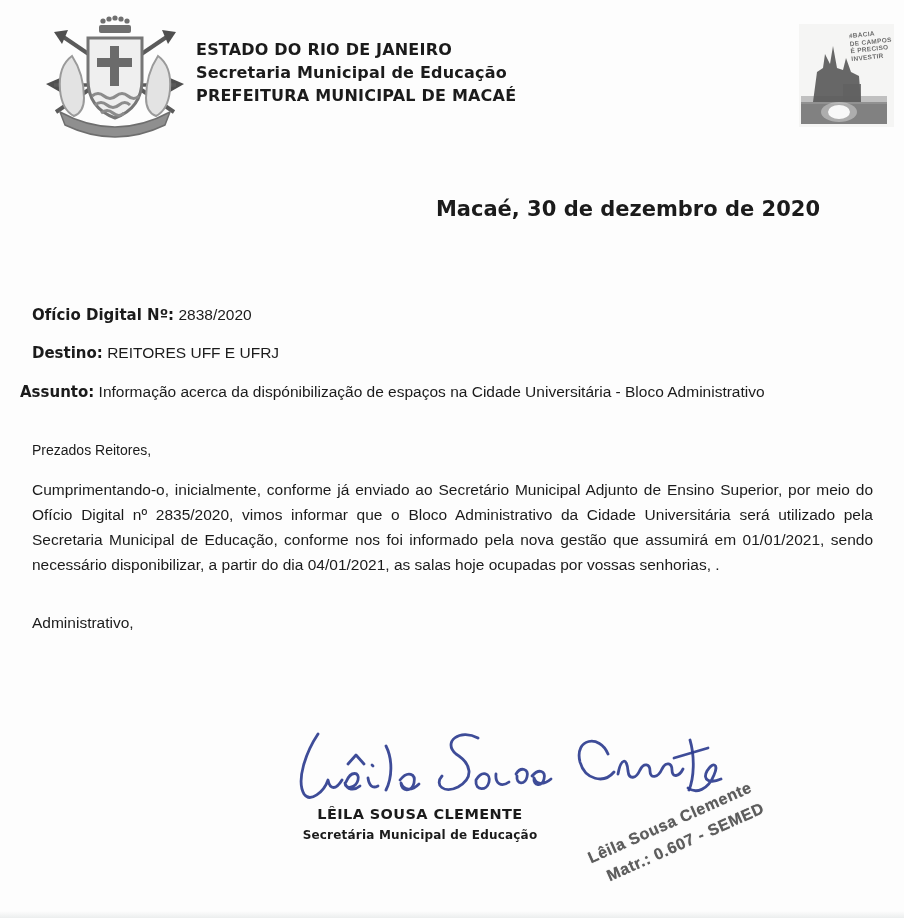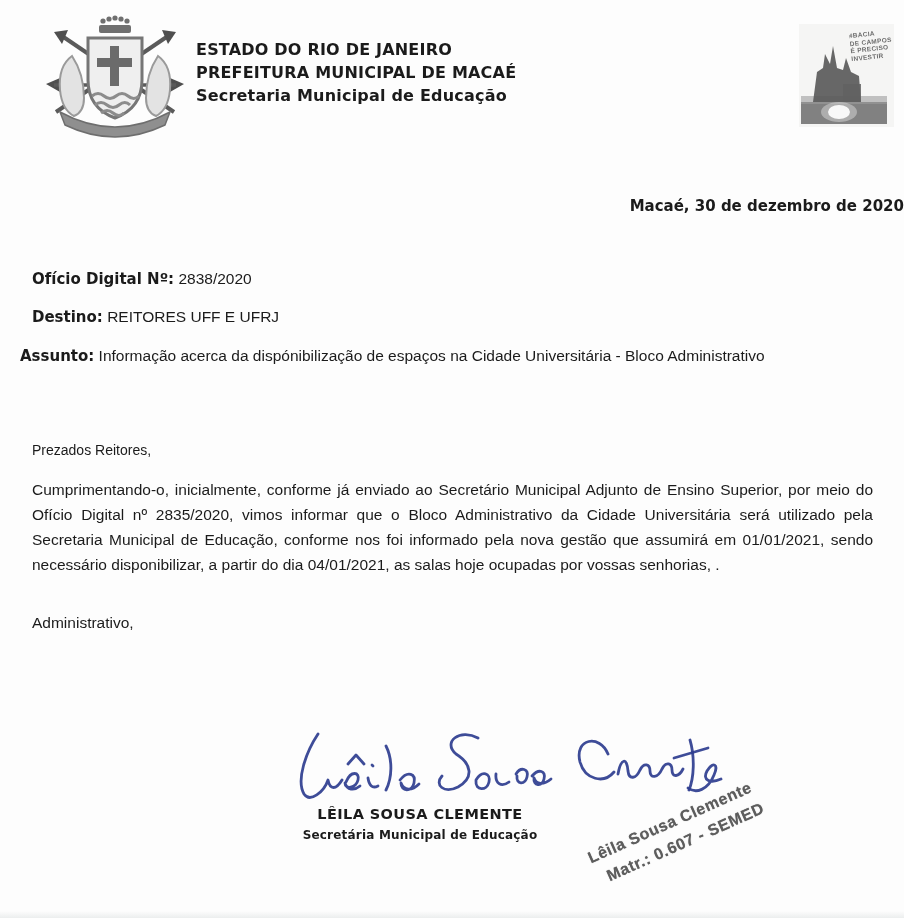--- a/index.html
+++ b/index.html
@@ -27,27 +27,27 @@
   .logo{left:799px;top:24px;width:95px;height:103px;}
   .logo svg{filter:blur(.3px);}
   .logo-caption{
     position:absolute;right:2px;top:6px;text-align:left;
     font-size:6.5px;font-weight:bold;line-height:7.5px;color:#555;
     transform:rotate(-6deg);letter-spacing:.3px;opacity:.85;
   }
 
   
   .date{
-    left:0;top:197px;width:904px;text-align:right;box-sizing:border-box;
-    font-family:"DejaVu Sans","Liberation Sans",sans-serif;
-    font-weight:bold;font-size:15px;
-  }
-
-  
-  .meta{font-size:15.5px;}
+    left:0;top:197px;width:904px;text-align:right;padding-right:84px;box-sizing:border-box;
+    font-family:"DejaVu Sans","Liberation Sans",sans-serif;
+    font-weight:bold;font-size:21px;
+  }
+
+  
+  .meta{font-size:15.5px;margin-top:36px;}
   .meta .lbl{
     font-family:"DejaVu Sans","Liberation Sans",sans-serif;
     font-weight:bold;font-size:15px;
   }
   .meta-oficio{left:32px;top:270px;}
   .meta-destino{left:32px;top:308px;}
   .meta-assunto{left:20px;top:343px;width:752px;line-height:26px;}
 
   
   .salutation{left:32px;top:442px;font-size:14px;}
@@ -121,22 +121,22 @@
       <path d="M51,93 q6,-5 12,0 t12,0 t11,0"></path>
       <path d="M57,101 q6,-5 12,0 t11,0"></path>
     </g>
 
     <path d="M16,100 q55,30 110,0 l-5,13 q-50,24 -100,0 z" fill="#8f8f8f" stroke="#6e6e6e" stroke-width="1.5"></path>
   </svg>
 </div>
 
 <div class="abs header-text">
   <div>ESTADO DO RIO DE JANEIRO</div>
+  <div>Secretaria Municipal de Educação</div>
   <div>PREFEITURA MUNICIPAL DE MACAÉ</div>
-  <div>Secretaria Municipal de Educação</div>
 </div>
 
 <div class="abs logo">
   <svg width="95" height="103" viewBox="0 0 95 103">
     <rect x="0" y="0" width="95" height="103" fill="#f5f5f4"></rect>
 
     <rect x="2" y="78" width="86" height="22" fill="#6c6c6c" opacity=".85"></rect>
     <rect x="2" y="72" width="86" height="8" fill="#9c9c9c" opacity=".6"></rect>
 
     <path d="M14,78 l4,-30 l6,-4 l2,-14 l5,10 l3,-18 l4,22 l6,2 l3,-12 l5,14 l8,4 l2,26 z" fill="#585858" opacity=".9"></path>

